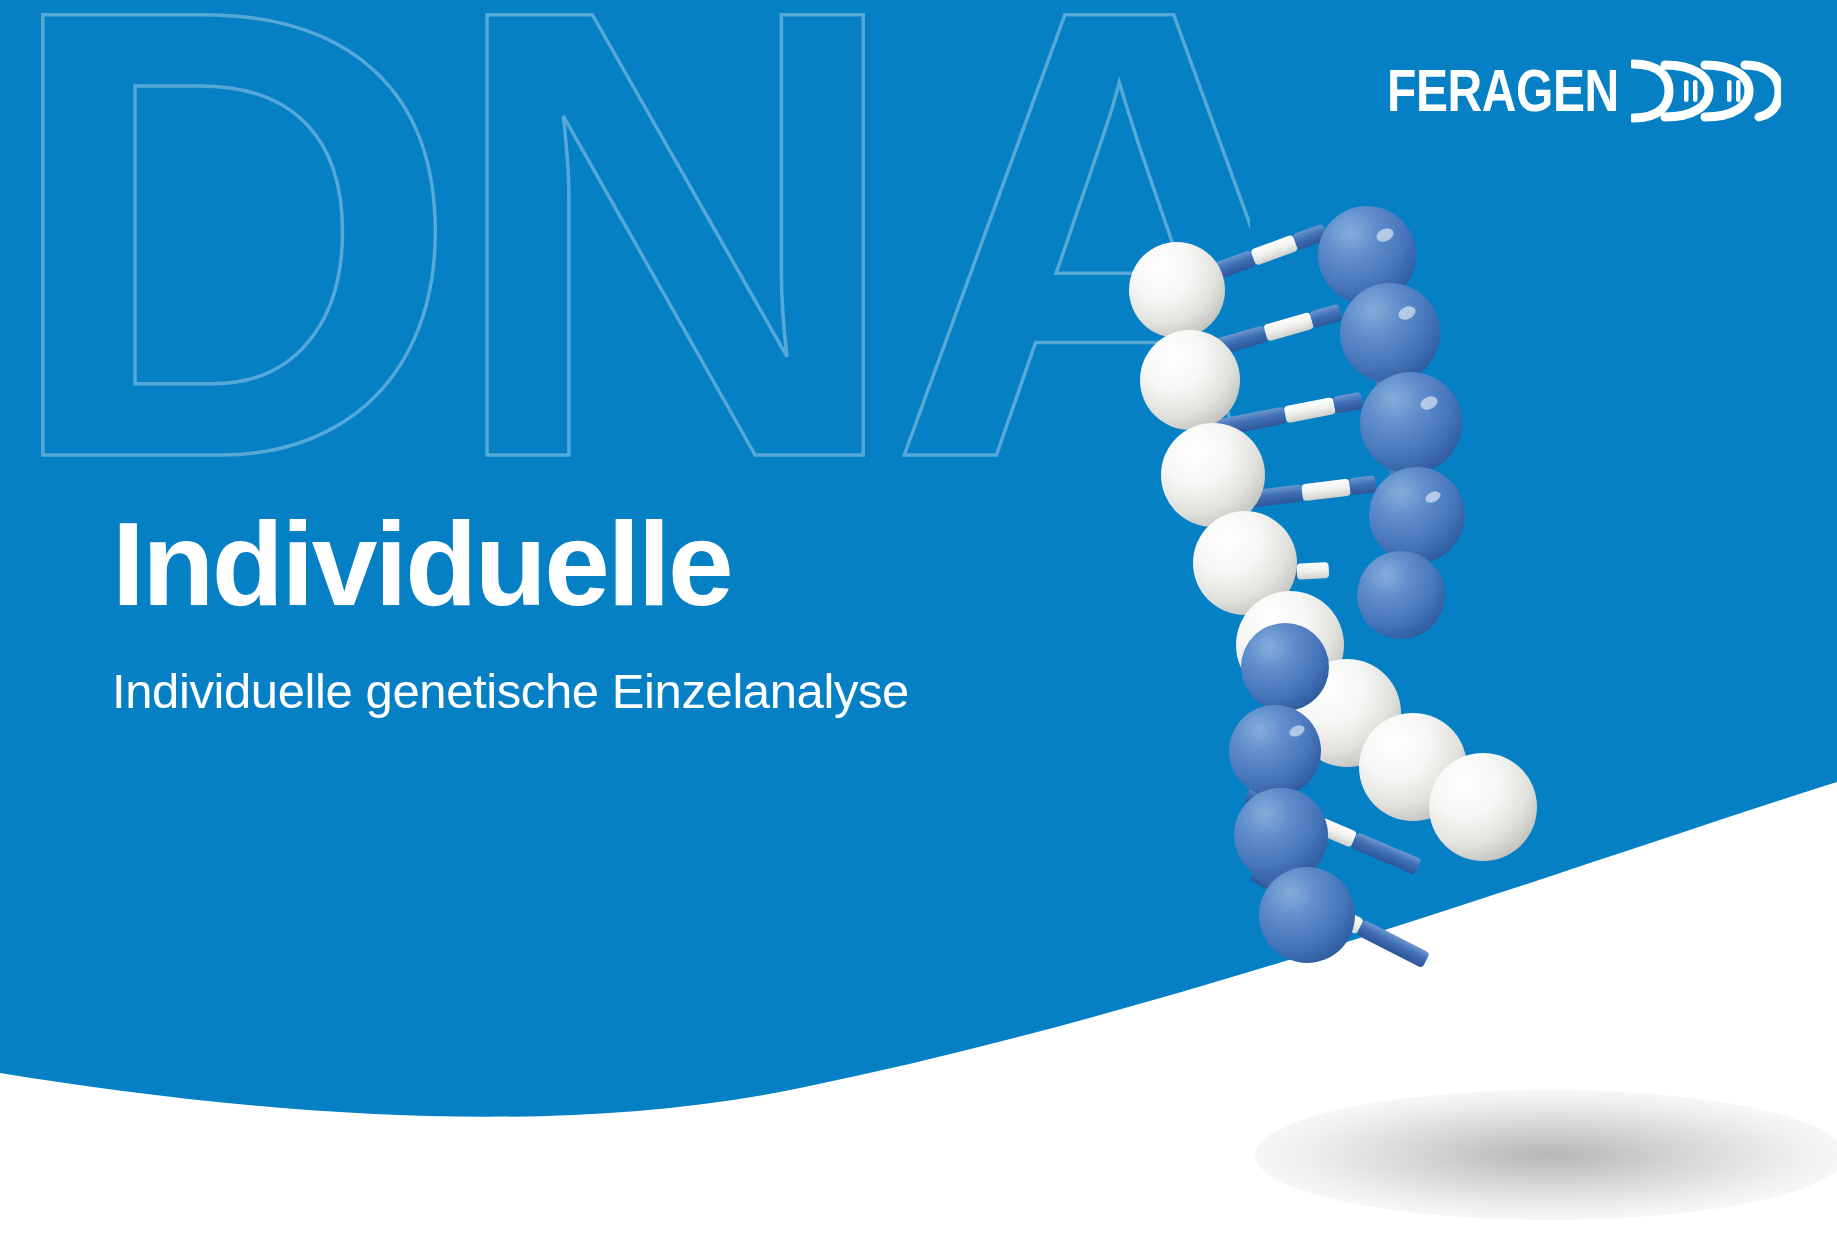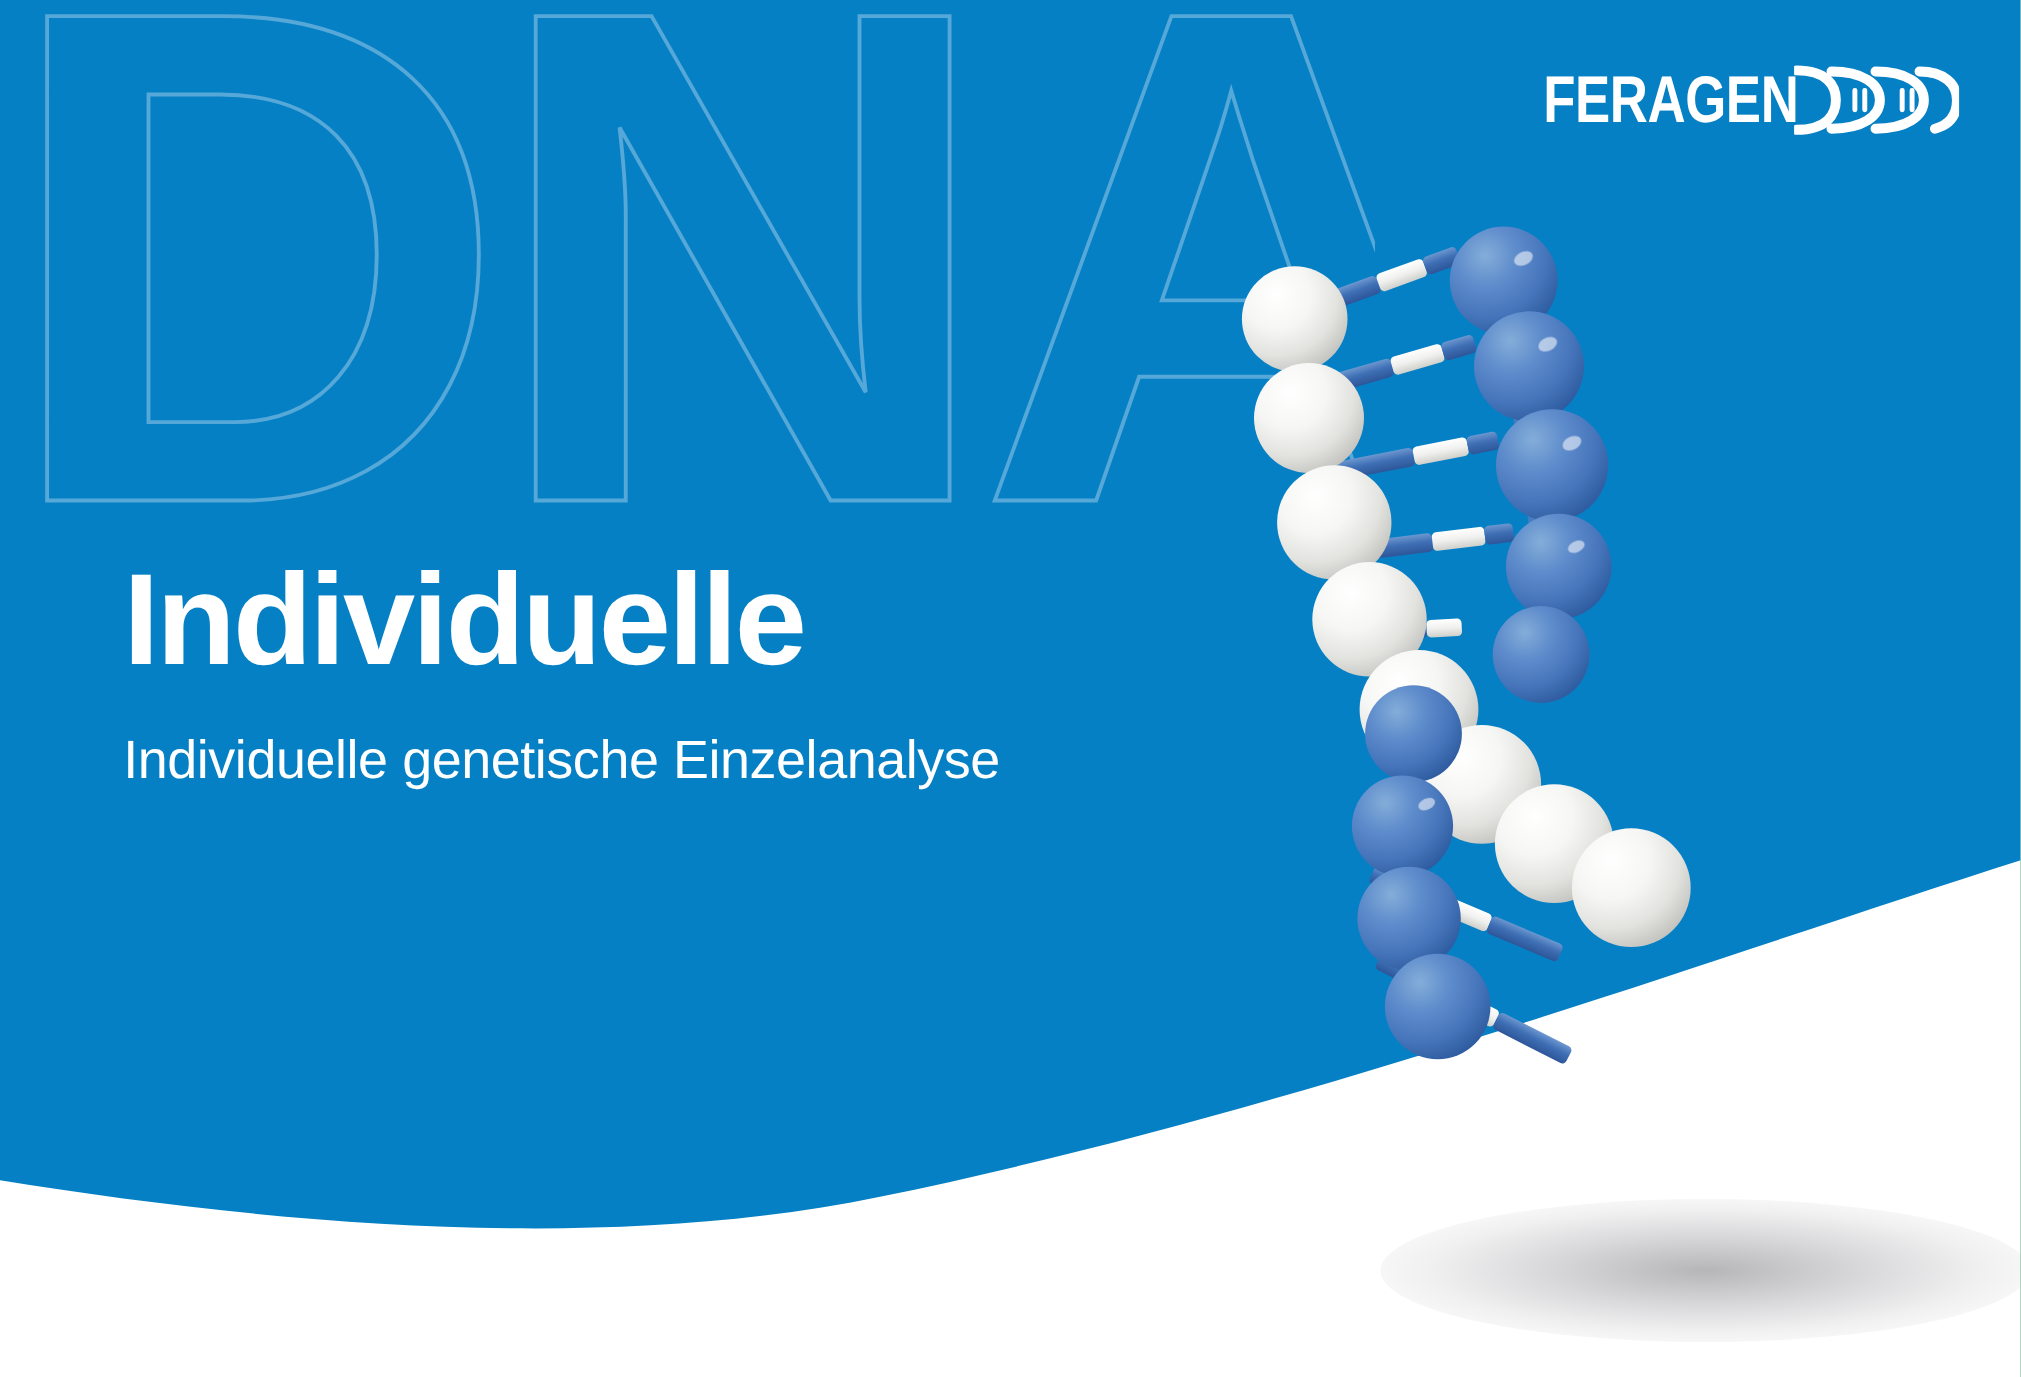--- a/index.html
+++ b/index.html
@@ -28,21 +28,21 @@
     left:0px; top:-120px;
     width:1250px; height:620px;
     pointer-events:none;
   }
   .watermark svg { display:block; width:100%; height:100%; }
 
   
   .logo {
     position:absolute;
     right:56px; top:52px;
-    display:flex; align-items:center; gap:0px;
+    display:flex; align-items:center; gap:16px;
     height:78px;
   }
   .logo-word {
     color:#ffffff;
     font-size:60px;
     font-weight:bold;
     letter-spacing:-0.5px;
     line-height:78px;
     transform:scaleX(0.80);
     transform-origin:right center;

